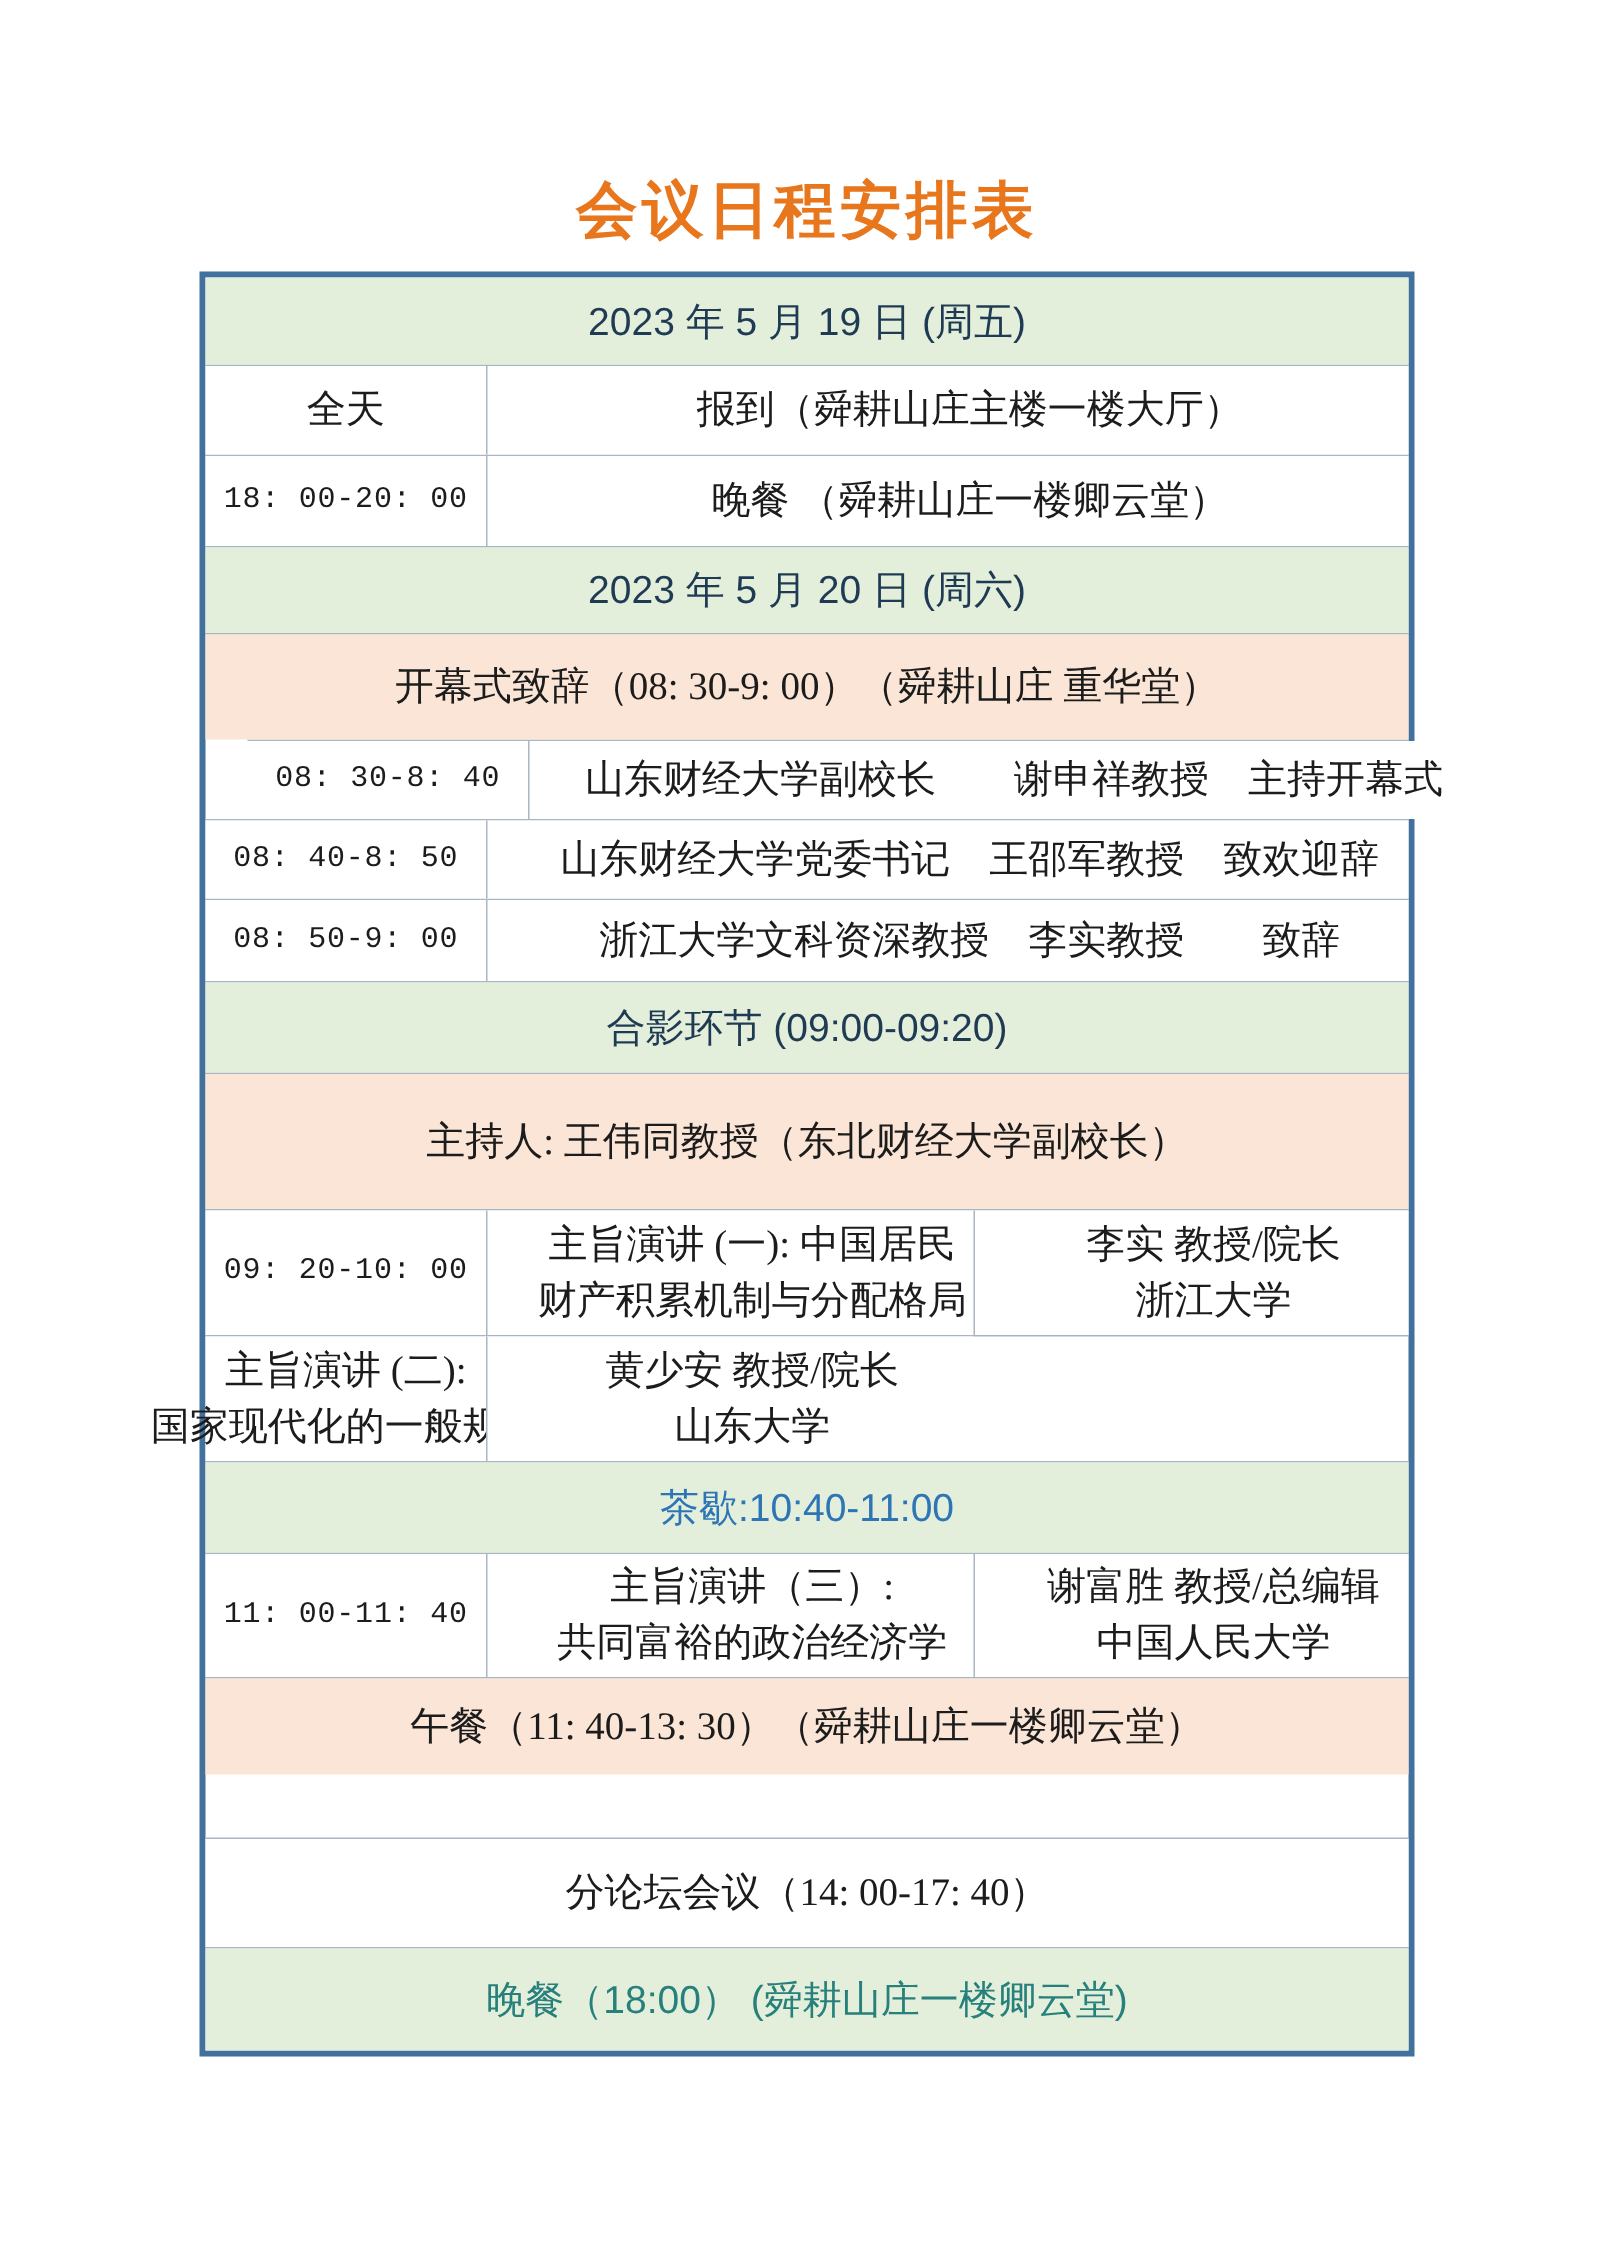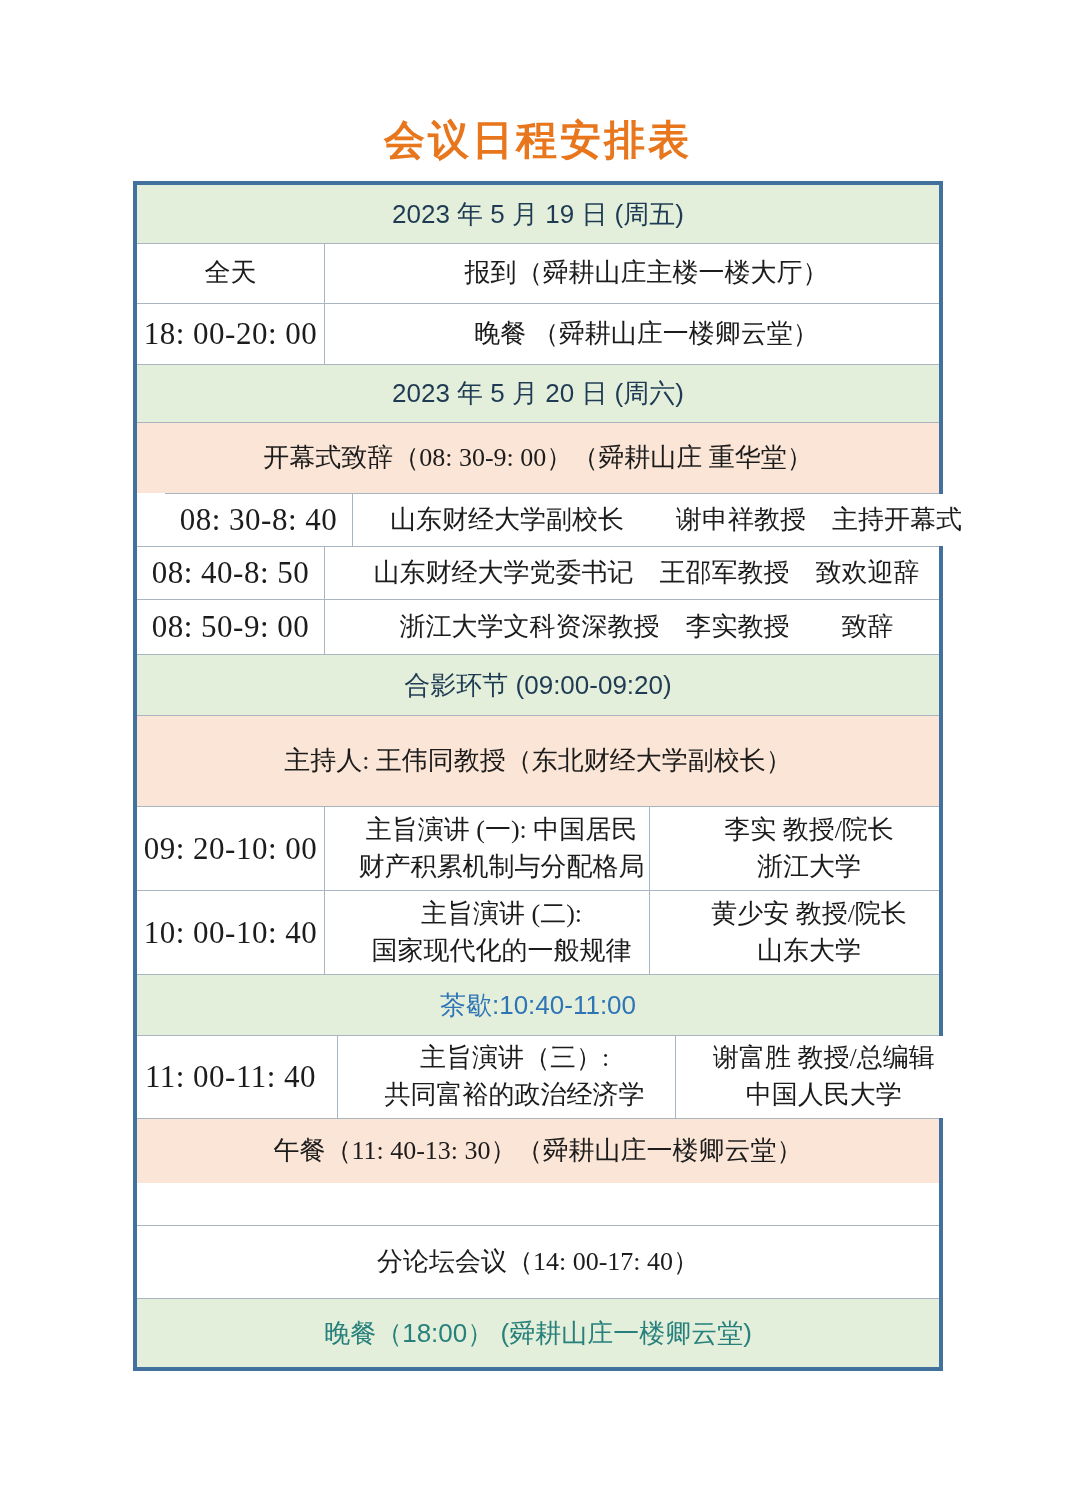--- a/index.html
+++ b/index.html
@@ -53,21 +53,21 @@
     justify-content:center;
     text-align:center;
     padding:4px 8px;
     line-height:1.42;
   }
   .cell + .cell{border-left:1px solid var(--border-inner);padding-left:37px;}
   .bg-green{background:var(--green-bg);}
   .bg-peach{background:var(--peach-bg);}
   .bg-white{background:var(--white-bg);}
   .f-kai{font-family:"Liberation Serif",serif;color:var(--body-text);font-size:26px;}
-  .f-time{font-family:Liberation Serif, serif;color:var(--body-text);font-size:31px;letter-spacing:0.5px;}
+  .f-time{font-family:Liberation Mono, monospace;color:var(--body-text);font-size:20px;letter-spacing:0.5px;}
   .f-date{font-family:"Liberation Sans",sans-serif;color:var(--date-text);font-size:26px;text-align:right;}
   .f-sans-dark{font-family:"Liberation Sans",sans-serif;color:var(--date-text);font-size:26px;}
   .f-sans-blue{font-family:"Liberation Sans",sans-serif;color:var(--tea-text);font-size:26px;}
   .f-sans-teal{font-family:"Liberation Sans",sans-serif;color:var(--dinner-text);font-size:26px;}
   .ln{white-space:pre;}
 </style>
 </head>
 <body>
 
 <div class="page">
@@ -145,38 +145,35 @@
         <div class="cell bg-white f-kai">
           <div class="ln">主旨演讲 (一): 中国居民</div>
           <div class="ln">财产积累机制与分配格局</div>
         </div>
         <div class="cell bg-white f-kai">
           <div class="ln">李实 教授/院长</div>
           <div class="ln">浙江大学</div>
         </div>
       </div>
       <div class="s-row" style="min-height: 84px; grid-template-columns: 187px 325px 1fr;">
-        <div class="cell bg-white f-time">
-          <div class="ln">10: 00-10: 40</div>
-        </div>
         <div class="cell bg-white f-kai">
           <div class="ln">主旨演讲 (二):</div>
           <div class="ln">国家现代化的一般规律</div>
         </div>
         <div class="cell bg-white f-kai">
           <div class="ln">黄少安 教授/院长</div>
           <div class="ln">山东大学</div>
         </div>
       </div>
       <div class="s-row" style="min-height: 61px; grid-template-columns: 1fr;">
         <div class="cell bg-green f-sans-blue">
           <div class="ln">茶歇:10:40-11:00</div>
         </div>
       </div>
-      <div class="s-row" style="min-height: 83px; grid-template-columns: 187px 325px 1fr; gap: 13px;">
+      <div class="s-row" style="min-height: 83px; grid-template-columns: 187px 325px 1fr;">
         <div class="cell bg-white f-time">
           <div class="ln">11: 00-11: 40</div>
         </div>
         <div class="cell bg-white f-kai">
           <div class="ln">主旨演讲（三）:</div>
           <div class="ln">共同富裕的政治经济学</div>
         </div>
         <div class="cell bg-white f-kai">
           <div class="ln">谢富胜 教授/总编辑</div>
           <div class="ln">中国人民大学</div>

